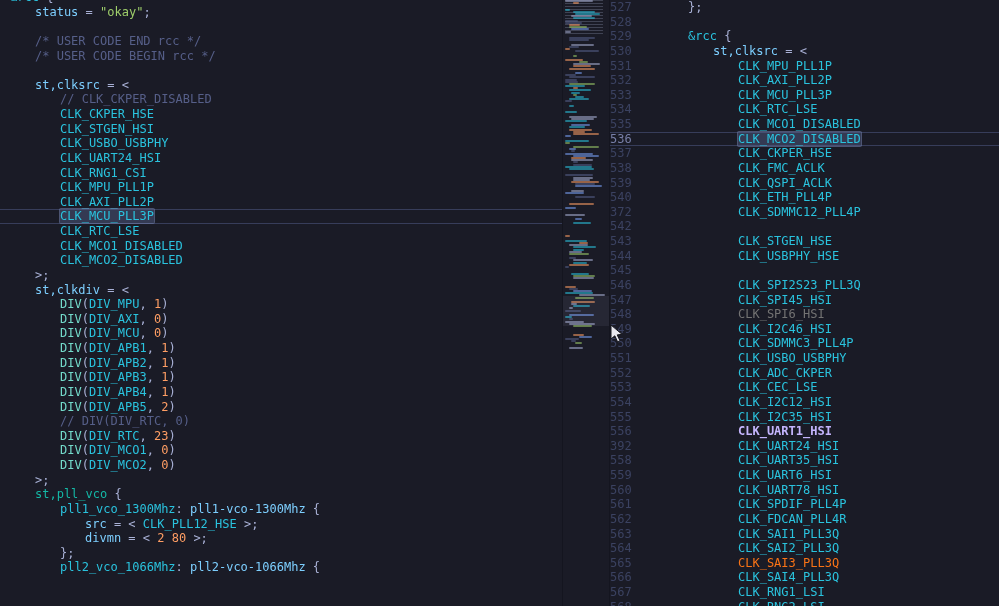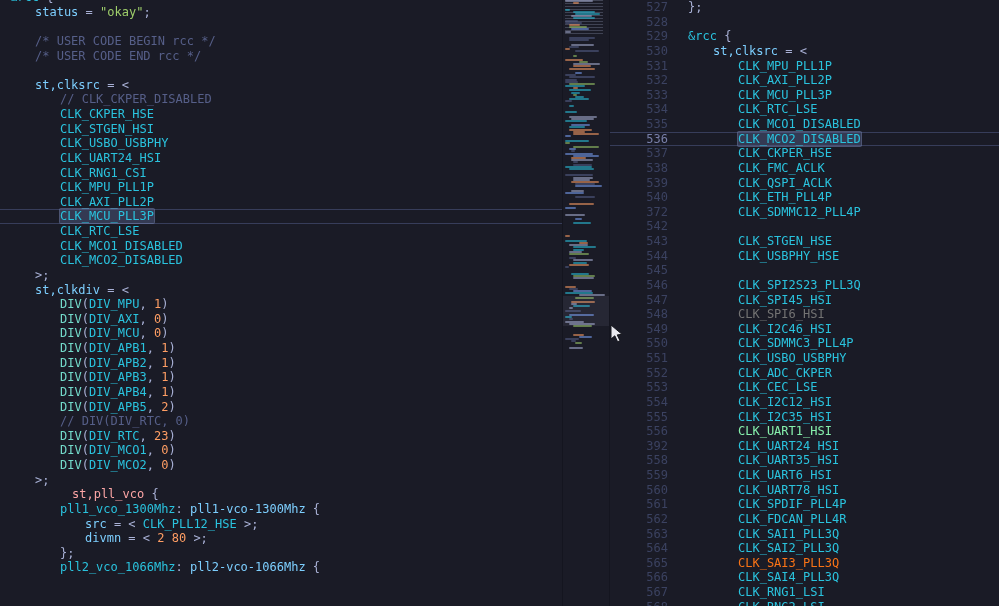--- a/index.html
+++ b/index.html
@@ -10,21 +10,21 @@
     font-size:12px;
   }
   .editor-root{position:relative;width:999px;height:606px;display:flex;}
   .pane{height:100%;overflow:hidden;position:relative;}
   .pane-left{width:562px;}
   .minimap{width:46px;position:relative;height:100%;border-left:1px solid #14151f;background:var(--bg,#1a1b26);}
   .pane-right{flex:1;border-left:1px solid #14151f;}
   .code-lines-left{margin-top:-10px;}
   .row{display:flex;height:14.63px;line-height:14.63px;white-space:pre;box-sizing:border-box;}
   .row.cur{border-top:1px solid var(--cur-border,#373d5a);border-bottom:1px solid var(--cur-border,#373d5a);line-height:12.4px;}
-  .gutter{flex:0 0 78px;box-sizing:border-box;padding-right:20px;text-align:right;color:var(--lineno,#3b4261);user-select:none;}
+  .gutter{flex:0 0 78px;box-sizing:border-box;padding-right:20px;color:var(--lineno,#3b4261);user-select:none;}
   .row.cur .gutter{color:var(--lineno-active,#787fa8);}
   .code{flex:1;color:#a9b1d6;}
   .pane-left .code{padding-left:10px;}
   .ind{display:inline-block;width:25px;box-sizing:border-box;}
   .ind.g{border-left:1px solid #23283f;}
   .sel{background:rgba(95,110,158,0.38);box-shadow:0 0 0 1px rgba(125,142,190,0.5);border-radius:1px;}
   .mrow{position:absolute;height:2px;border-radius:1px;}
   .mm-dense{position:absolute;left:2px;right:6px;top:0;height:34px;
     background:repeating-linear-gradient(to bottom,rgba(160,170,200,.28) 0px,rgba(160,170,200,.28) 1px,transparent 1px,transparent 3px);}
   .mm-slider{position:absolute;left:0;right:0;background:rgba(200,205,235,.07);}
@@ -33,22 +33,22 @@
 </head>
 <body>
 
 <div class="editor-root">
 
   <div class="pane pane-left">
     <div class="code-lines-left">
         <div class="row"><span class="code"><span style="color: rgb(42, 195, 222);">&amp;rcc</span><span style="color: rgb(169, 177, 214);"> {</span></span></div>
         <div class="row"><span class="code"><span class="ind"></span><span style="color: rgb(125, 207, 255);">status</span><span style="color: rgb(169, 177, 214);"> = </span><span style="color: rgb(158, 206, 106);">"okay"</span><span style="color: rgb(169, 177, 214);">;</span></span></div>
         <div class="row"><span class="code"></span></div>
+        <div class="row"><span class="code"><span class="ind"></span><span style="color: rgb(86, 95, 137);">/* USER CODE END rcc */</span></span></div>
         <div class="row"><span class="code"><span class="ind"></span><span style="color: rgb(86, 95, 137);">/* USER CODE BEGIN rcc */</span></span></div>
-        <div class="row"><span class="code"><span class="ind"></span><span style="color: rgb(86, 95, 137);">/* USER CODE END rcc */</span></span></div>
         <div class="row"><span class="code"></span></div>
         <div class="row"><span class="code"><span class="ind"></span><span style="color: rgb(125, 207, 255);">st,clksrc</span><span style="color: rgb(169, 177, 214);"> = &lt;</span></span></div>
         <div class="row"><span class="code"><span class="ind"></span><span class="ind g"></span><span style="color: rgb(86, 95, 137);">// CLK_CKPER_DISABLED</span></span></div>
         <div class="row"><span class="code"><span class="ind"></span><span class="ind g"></span><span style="color: rgb(42, 195, 222);">CLK_CKPER_HSE</span></span></div>
         <div class="row"><span class="code"><span class="ind"></span><span class="ind g"></span><span style="color: rgb(42, 195, 222);">CLK_STGEN_HSI</span></span></div>
         <div class="row"><span class="code"><span class="ind"></span><span class="ind g"></span><span style="color: rgb(42, 195, 222);">CLK_USBO_USBPHY</span></span></div>
         <div class="row"><span class="code"><span class="ind"></span><span class="ind g"></span><span style="color: rgb(42, 195, 222);">CLK_UART24_HSI</span></span></div>
         <div class="row"><span class="code"><span class="ind"></span><span class="ind g"></span><span style="color: rgb(42, 195, 222);">CLK_RNG1_CSI</span></span></div>
         <div class="row"><span class="code"><span class="ind"></span><span class="ind g"></span><span style="color: rgb(42, 195, 222);">CLK_MPU_PLL1P</span></span></div>
         <div class="row"><span class="code"><span class="ind"></span><span class="ind g"></span><span style="color: rgb(42, 195, 222);">CLK_AXI_PLL2P</span></span></div>
@@ -64,21 +64,21 @@
         <div class="row"><span class="code"><span class="ind"></span><span class="ind g"></span><span style="color: rgb(115, 218, 202);">DIV</span><span style="color: rgb(169, 177, 214);">(</span><span style="color: rgb(42, 195, 222);">DIV_APB1</span><span style="color: rgb(169, 177, 214);">, </span><span style="color: rgb(255, 158, 100);">1</span><span style="color: rgb(169, 177, 214);">)</span></span></div>
         <div class="row"><span class="code"><span class="ind"></span><span class="ind g"></span><span style="color: rgb(115, 218, 202);">DIV</span><span style="color: rgb(169, 177, 214);">(</span><span style="color: rgb(42, 195, 222);">DIV_APB2</span><span style="color: rgb(169, 177, 214);">, </span><span style="color: rgb(255, 158, 100);">1</span><span style="color: rgb(169, 177, 214);">)</span></span></div>
         <div class="row"><span class="code"><span class="ind"></span><span class="ind g"></span><span style="color: rgb(115, 218, 202);">DIV</span><span style="color: rgb(169, 177, 214);">(</span><span style="color: rgb(42, 195, 222);">DIV_APB3</span><span style="color: rgb(169, 177, 214);">, </span><span style="color: rgb(255, 158, 100);">1</span><span style="color: rgb(169, 177, 214);">)</span></span></div>
         <div class="row"><span class="code"><span class="ind"></span><span class="ind g"></span><span style="color: rgb(115, 218, 202);">DIV</span><span style="color: rgb(169, 177, 214);">(</span><span style="color: rgb(42, 195, 222);">DIV_APB4</span><span style="color: rgb(169, 177, 214);">, </span><span style="color: rgb(255, 158, 100);">1</span><span style="color: rgb(169, 177, 214);">)</span></span></div>
         <div class="row"><span class="code"><span class="ind"></span><span class="ind g"></span><span style="color: rgb(115, 218, 202);">DIV</span><span style="color: rgb(169, 177, 214);">(</span><span style="color: rgb(42, 195, 222);">DIV_APB5</span><span style="color: rgb(169, 177, 214);">, </span><span style="color: rgb(255, 158, 100);">2</span><span style="color: rgb(169, 177, 214);">)</span></span></div>
         <div class="row"><span class="code"><span class="ind"></span><span class="ind g"></span><span style="color: rgb(86, 95, 137);">// DIV(DIV_RTC, 0)</span></span></div>
         <div class="row"><span class="code"><span class="ind"></span><span class="ind g"></span><span style="color: rgb(115, 218, 202);">DIV</span><span style="color: rgb(169, 177, 214);">(</span><span style="color: rgb(42, 195, 222);">DIV_RTC</span><span style="color: rgb(169, 177, 214);">, </span><span style="color: rgb(255, 158, 100);">23</span><span style="color: rgb(169, 177, 214);">)</span></span></div>
         <div class="row"><span class="code"><span class="ind"></span><span class="ind g"></span><span style="color: rgb(115, 218, 202);">DIV</span><span style="color: rgb(169, 177, 214);">(</span><span style="color: rgb(42, 195, 222);">DIV_MCO1</span><span style="color: rgb(169, 177, 214);">, </span><span style="color: rgb(255, 158, 100);">0</span><span style="color: rgb(169, 177, 214);">)</span></span></div>
         <div class="row"><span class="code"><span class="ind"></span><span class="ind g"></span><span style="color: rgb(115, 218, 202);">DIV</span><span style="color: rgb(169, 177, 214);">(</span><span style="color: rgb(42, 195, 222);">DIV_MCO2</span><span style="color: rgb(169, 177, 214);">, </span><span style="color: rgb(255, 158, 100);">0</span><span style="color: rgb(169, 177, 214);">)</span></span></div>
         <div class="row"><span class="code"><span class="ind"></span><span style="color: rgb(169, 177, 214);">&gt;;</span></span></div>
-        <div class="row"><span class="code"><span class="ind"></span><span style="color: #fca5a5; margin-left: 37px;">st,pll_vco</span><span style="color: rgb(169, 177, 214);"> {</span></span></div>
+        <div class="row"><span class="code"><span class="ind"></span><span style="color: #14b8a6;">st,pll_vco</span><span style="color: rgb(169, 177, 214);"> {</span></span></div>
         <div class="row"><span class="code"><span class="ind"></span><span class="ind g"></span><span style="color: rgb(42, 195, 222);">pll1_vco_1300Mhz</span><span style="color: rgb(169, 177, 214);">: </span><span style="color: rgb(125, 207, 255);">pll1-vco-1300Mhz</span><span style="color: rgb(169, 177, 214);"> {</span></span></div>
         <div class="row"><span class="code"><span class="ind"></span><span class="ind g"></span><span class="ind g"></span><span style="color: rgb(125, 207, 255);">src</span><span style="color: rgb(169, 177, 214);"> = &lt; </span><span style="color: rgb(42, 195, 222);">CLK_PLL12_HSE</span><span style="color: rgb(169, 177, 214);"> &gt;;</span></span></div>
         <div class="row"><span class="code"><span class="ind"></span><span class="ind g"></span><span class="ind g"></span><span style="color: rgb(125, 207, 255);">divmn</span><span style="color: rgb(169, 177, 214);"> = &lt; </span><span style="color: rgb(255, 158, 100);">2</span><span style="color: rgb(169, 177, 214);"> </span><span style="color: rgb(255, 158, 100);">80</span><span style="color: rgb(169, 177, 214);"> &gt;;</span></span></div>
         <div class="row"><span class="code"><span class="ind"></span><span class="ind g"></span><span style="color: rgb(169, 177, 214);">};</span></span></div>
         <div class="row"><span class="code"><span class="ind"></span><span class="ind g"></span><span style="color: rgb(42, 195, 222);">pll2_vco_1066Mhz</span><span style="color: rgb(169, 177, 214);">: </span><span style="color: rgb(125, 207, 255);">pll2-vco-1066Mhz</span><span style="color: rgb(169, 177, 214);"> {</span></span></div>
       </div>
   </div>
 
   <div class="minimap">
     <div class="mm-dense"></div>
@@ -227,21 +227,21 @@
         <div class="row"><span class="gutter">546</span><span class="code"><span class="ind"></span><span class="ind g"></span><span style="color: rgb(42, 195, 222);">CLK_SPI2S23_PLL3Q</span></span></div>
         <div class="row"><span class="gutter">547</span><span class="code"><span class="ind"></span><span class="ind g"></span><span style="color: rgb(42, 195, 222);">CLK_SPI45_HSI</span></span></div>
         <div class="row"><span class="gutter">548</span><span class="code"><span class="ind"></span><span class="ind g"></span><span style="color: #737373;">CLK_SPI6_HSI</span></span></div>
         <div class="row"><span class="gutter">549</span><span class="code"><span class="ind"></span><span class="ind g"></span><span style="color: rgb(42, 195, 222);">CLK_I2C46_HSI</span></span></div>
         <div class="row"><span class="gutter">550</span><span class="code"><span class="ind"></span><span class="ind g"></span><span style="color: rgb(42, 195, 222);">CLK_SDMMC3_PLL4P</span></span></div>
         <div class="row"><span class="gutter">551</span><span class="code"><span class="ind"></span><span class="ind g"></span><span style="color: rgb(42, 195, 222);">CLK_USBO_USBPHY</span></span></div>
         <div class="row"><span class="gutter">552</span><span class="code"><span class="ind"></span><span class="ind g"></span><span style="color: rgb(42, 195, 222);">CLK_ADC_CKPER</span></span></div>
         <div class="row"><span class="gutter">553</span><span class="code"><span class="ind"></span><span class="ind g"></span><span style="color: rgb(42, 195, 222);">CLK_CEC_LSE</span></span></div>
         <div class="row"><span class="gutter">554</span><span class="code"><span class="ind"></span><span class="ind g"></span><span style="color: rgb(42, 195, 222);">CLK_I2C12_HSI</span></span></div>
         <div class="row"><span class="gutter">555</span><span class="code"><span class="ind"></span><span class="ind g"></span><span style="color: rgb(42, 195, 222);">CLK_I2C35_HSI</span></span></div>
-        <div class="row"><span class="gutter">556</span><span class="code"><span class="ind"></span><span class="ind g"></span><span style="color: #86efac;">CLK_UART1_HSI</span></span></div>
+        <div class="row"><span class="gutter">556</span><span class="code"><span class="ind"></span><span class="ind g"></span><span style="color: #c4b5fd; font-weight: bold;">CLK_UART1_HSI</span></span></div>
         <div class="row"><span class="gutter">392</span><span class="code"><span class="ind"></span><span class="ind g"></span><span style="color: rgb(42, 195, 222);">CLK_UART24_HSI</span></span></div>
         <div class="row"><span class="gutter">558</span><span class="code"><span class="ind"></span><span class="ind g"></span><span style="color: rgb(42, 195, 222);">CLK_UART35_HSI</span></span></div>
         <div class="row"><span class="gutter">559</span><span class="code"><span class="ind"></span><span class="ind g"></span><span style="color: rgb(42, 195, 222);">CLK_UART6_HSI</span></span></div>
         <div class="row"><span class="gutter">560</span><span class="code"><span class="ind"></span><span class="ind g"></span><span style="color: rgb(42, 195, 222);">CLK_UART78_HSI</span></span></div>
         <div class="row"><span class="gutter">561</span><span class="code"><span class="ind"></span><span class="ind g"></span><span style="color: rgb(42, 195, 222);">CLK_SPDIF_PLL4P</span></span></div>
         <div class="row"><span class="gutter">562</span><span class="code"><span class="ind"></span><span class="ind g"></span><span style="color: rgb(42, 195, 222);">CLK_FDCAN_PLL4R</span></span></div>
         <div class="row"><span class="gutter">563</span><span class="code"><span class="ind"></span><span class="ind g"></span><span style="color: rgb(42, 195, 222);">CLK_SAI1_PLL3Q</span></span></div>
         <div class="row"><span class="gutter">564</span><span class="code"><span class="ind"></span><span class="ind g"></span><span style="color: rgb(42, 195, 222);">CLK_SAI2_PLL3Q</span></span></div>
         <div class="row"><span class="gutter">565</span><span class="code"><span class="ind"></span><span class="ind g"></span><span style="color: #f97316;">CLK_SAI3_PLL3Q</span></span></div>
         <div class="row"><span class="gutter">566</span><span class="code"><span class="ind"></span><span class="ind g"></span><span style="color: rgb(42, 195, 222);">CLK_SAI4_PLL3Q</span></span></div>

